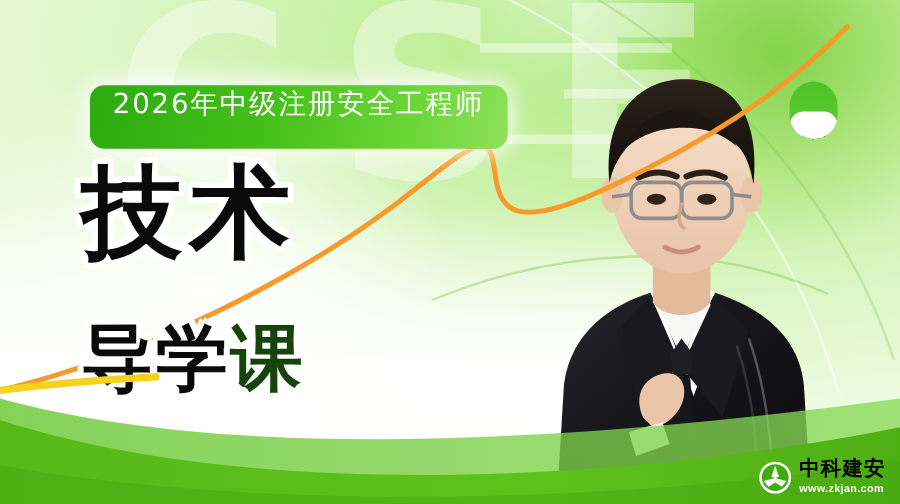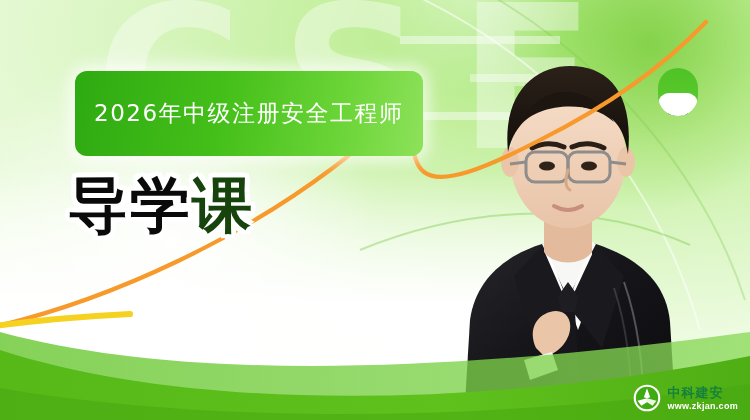--- a/index.html
+++ b/index.html
@@ -94,23 +94,23 @@
     width: 300px;
     height: 390px;
   }
 
   
   .badge {
     position: absolute;
     left: 75px;
     top: 71px;
     height: 53px;
-    padding: 16px 19px;
-    display: flex;
-    align-items: center;
+    padding: 0 19px;
+    display: flex;
+    align-items: flex-start;
     border-radius: 12px;
     background: linear-gradient(100deg, #2eaa12 0%, #44bf19 42%, #6ed63a 78%, #8ee25b 100%);
     box-shadow: 0 0 16px 5px rgba(255,255,255,0.75);
   }
   .badge-text {
     color: #ffffff;
     font-size: 23px;
     font-weight: 400;
     letter-spacing: 1.5px;
     white-space: nowrap;
@@ -211,23 +211,23 @@
     width: 28px;
     height: 28px;
     flex: 0 0 28px;
   }
   .logo-text {
     display: flex;
     flex-direction: column;
     line-height: 1;
   }
   .logo-name {
-    color: #15803d;
-    font-family: "DejaVu Sans", "Liberation Sans", sans-serif;
-    font-size: 13px;
+    color: #000000;
+    font-family: "DejaVu Sans", "Liberation Sans", sans-serif;
+    font-size: 17px;
     font-weight: 700;
     letter-spacing: 1px;
   }
   .logo-url {
     margin-top: 3px;
     color: #ffffff;
     font-family: "Liberation Sans", sans-serif;
     font-size: 9px;
     font-weight: 700;
     letter-spacing: 0.3px;
@@ -329,20 +329,21 @@
 
   <svg class="swoosh" viewBox="0 0 750 420">
     <path d="M -20,330 C 120,300 250,230 330,170 C 362,146 392,118 404,122 C 416,127 408,160 424,172 C 442,186 486,168 540,140 C 600,110 660,70 706,22" fill="none" stroke="#f79a2b" stroke-width="4.2" stroke-linecap="round"></path>
   </svg>
 
   <div class="badge">
     <span class="badge-text">2026年中级注册安全工程师</span>
   </div>
 
   <div class="headline">
+    <div class="hl-line">技术</div>
     <div class="hl-line second"><span>导学</span><span class="hl-tint">课</span></div>
   </div>
 
   <div class="teacher-pill">
     <div class="teacher-name">郭英亮</div>
     <div class="teacher-role-wrap">
       <div class="teacher-role">讲师</div>
     </div>
   </div>
 

